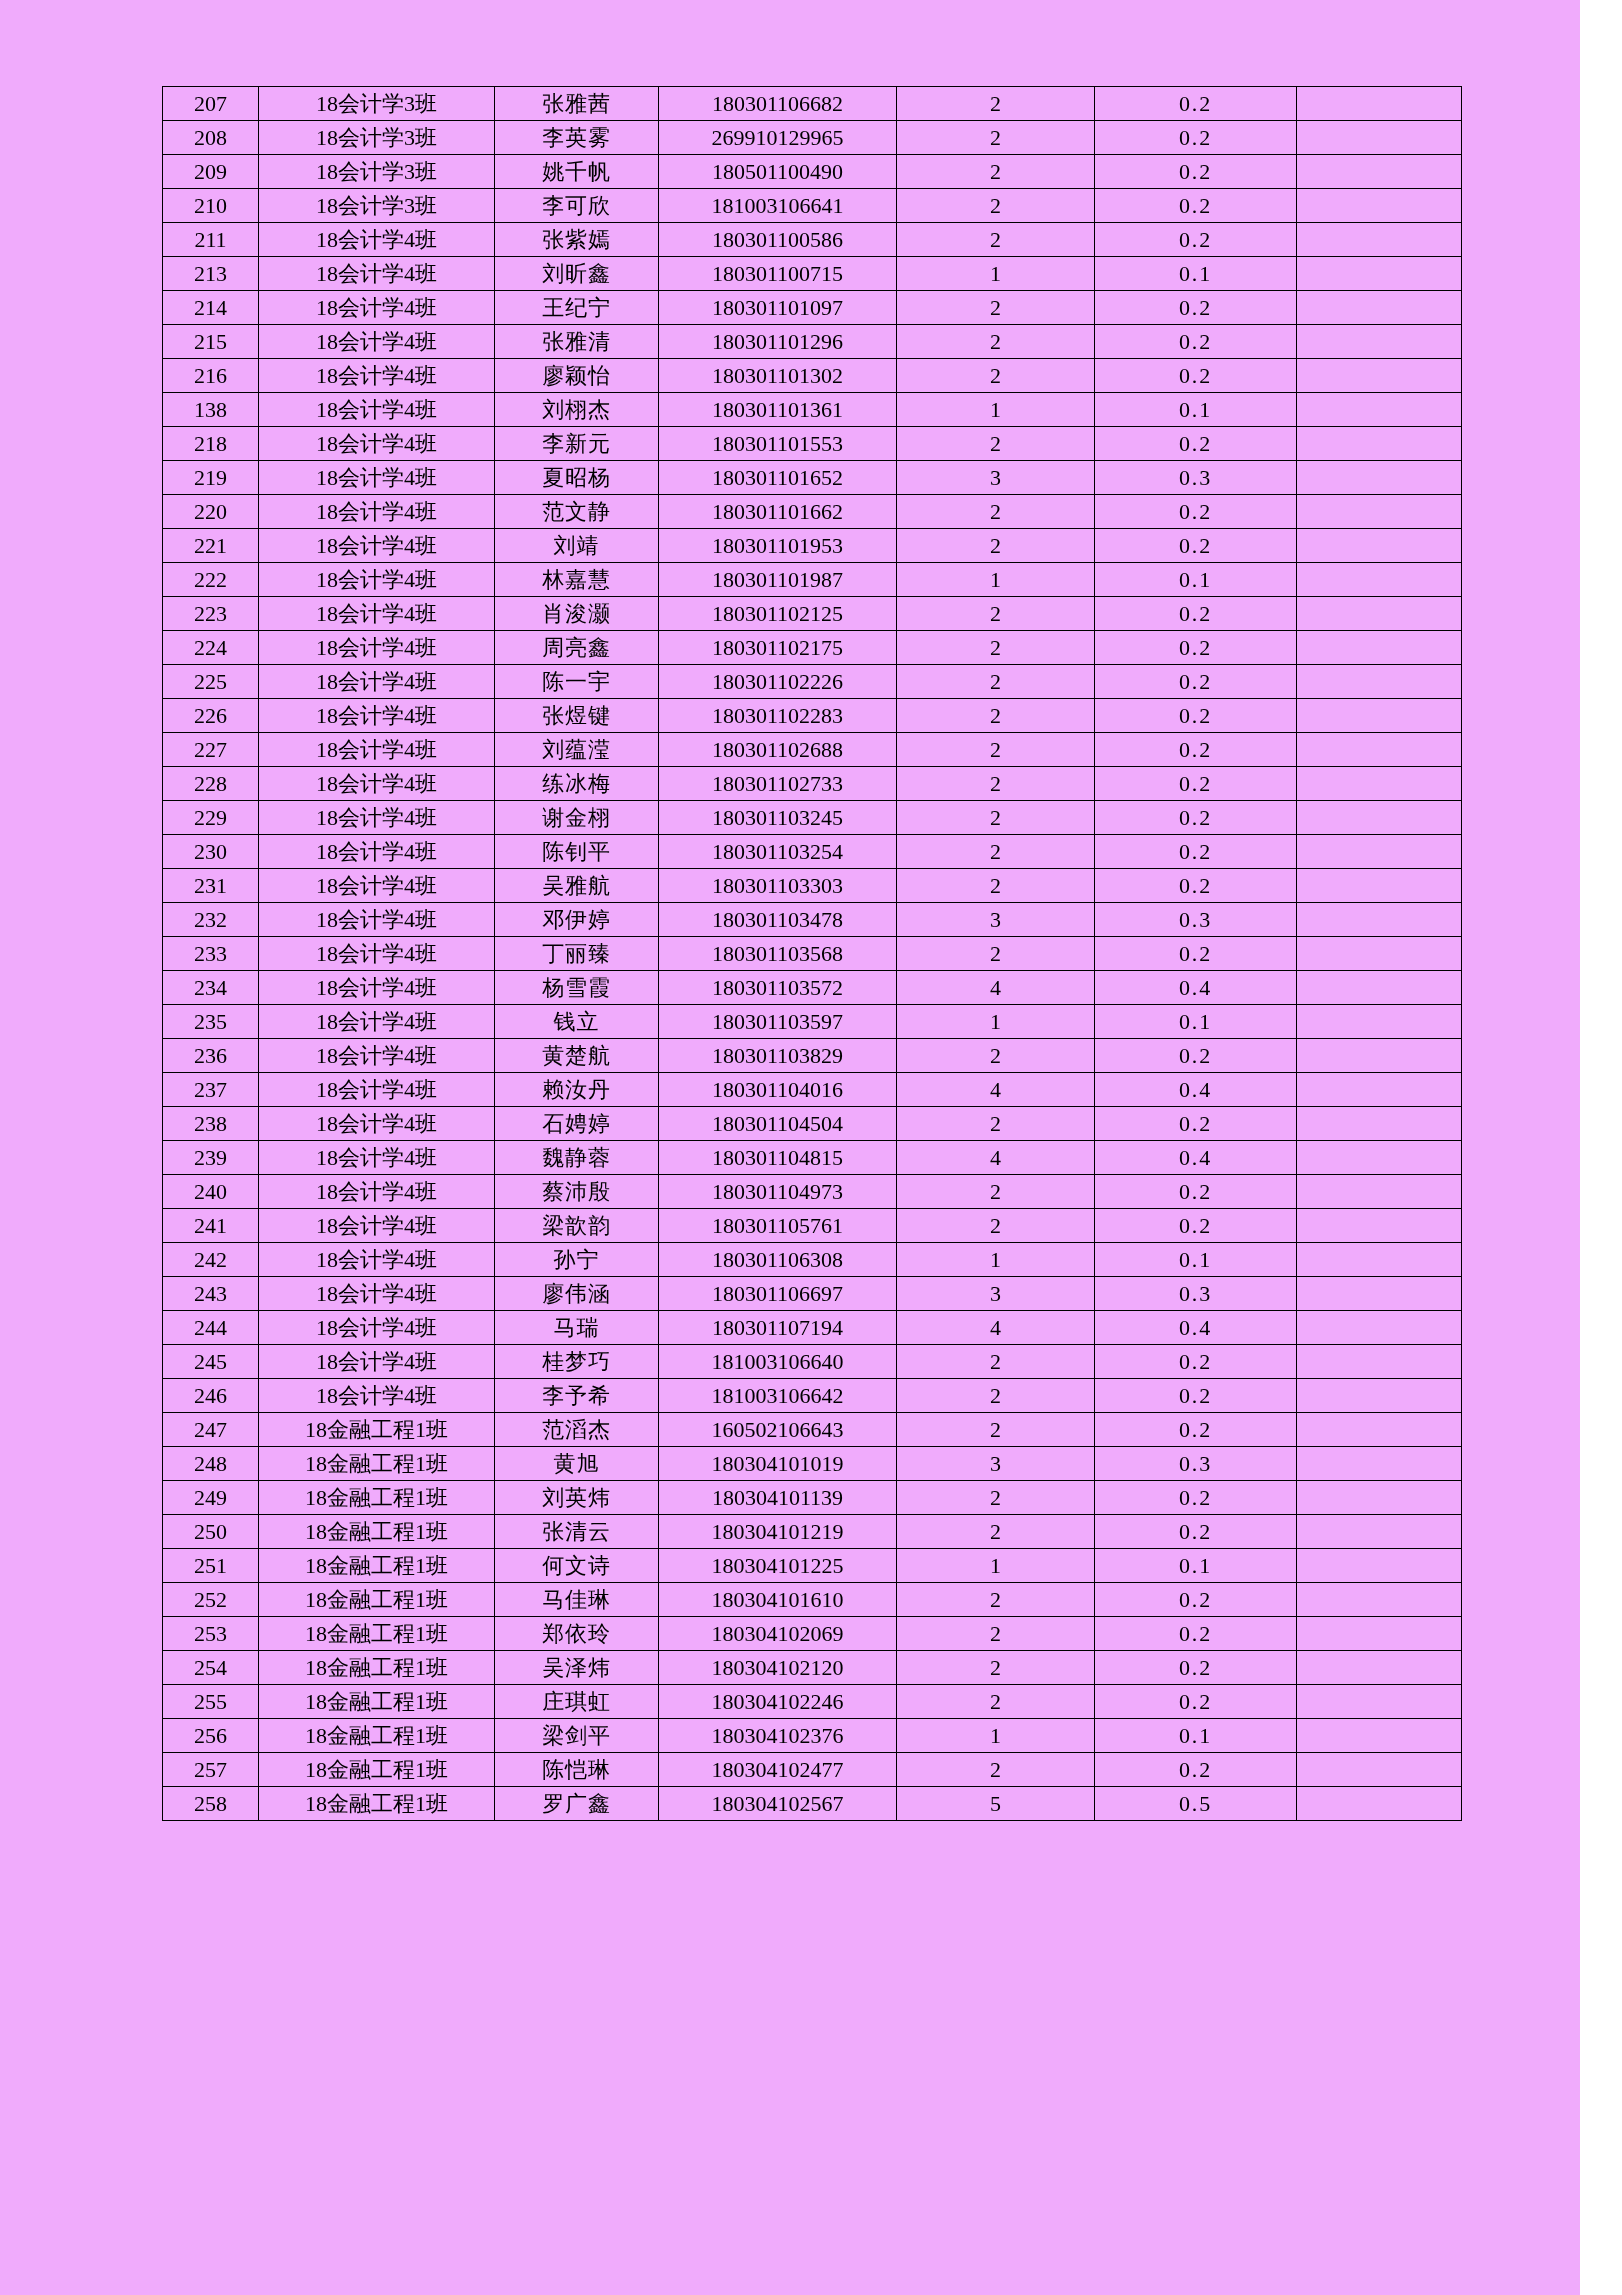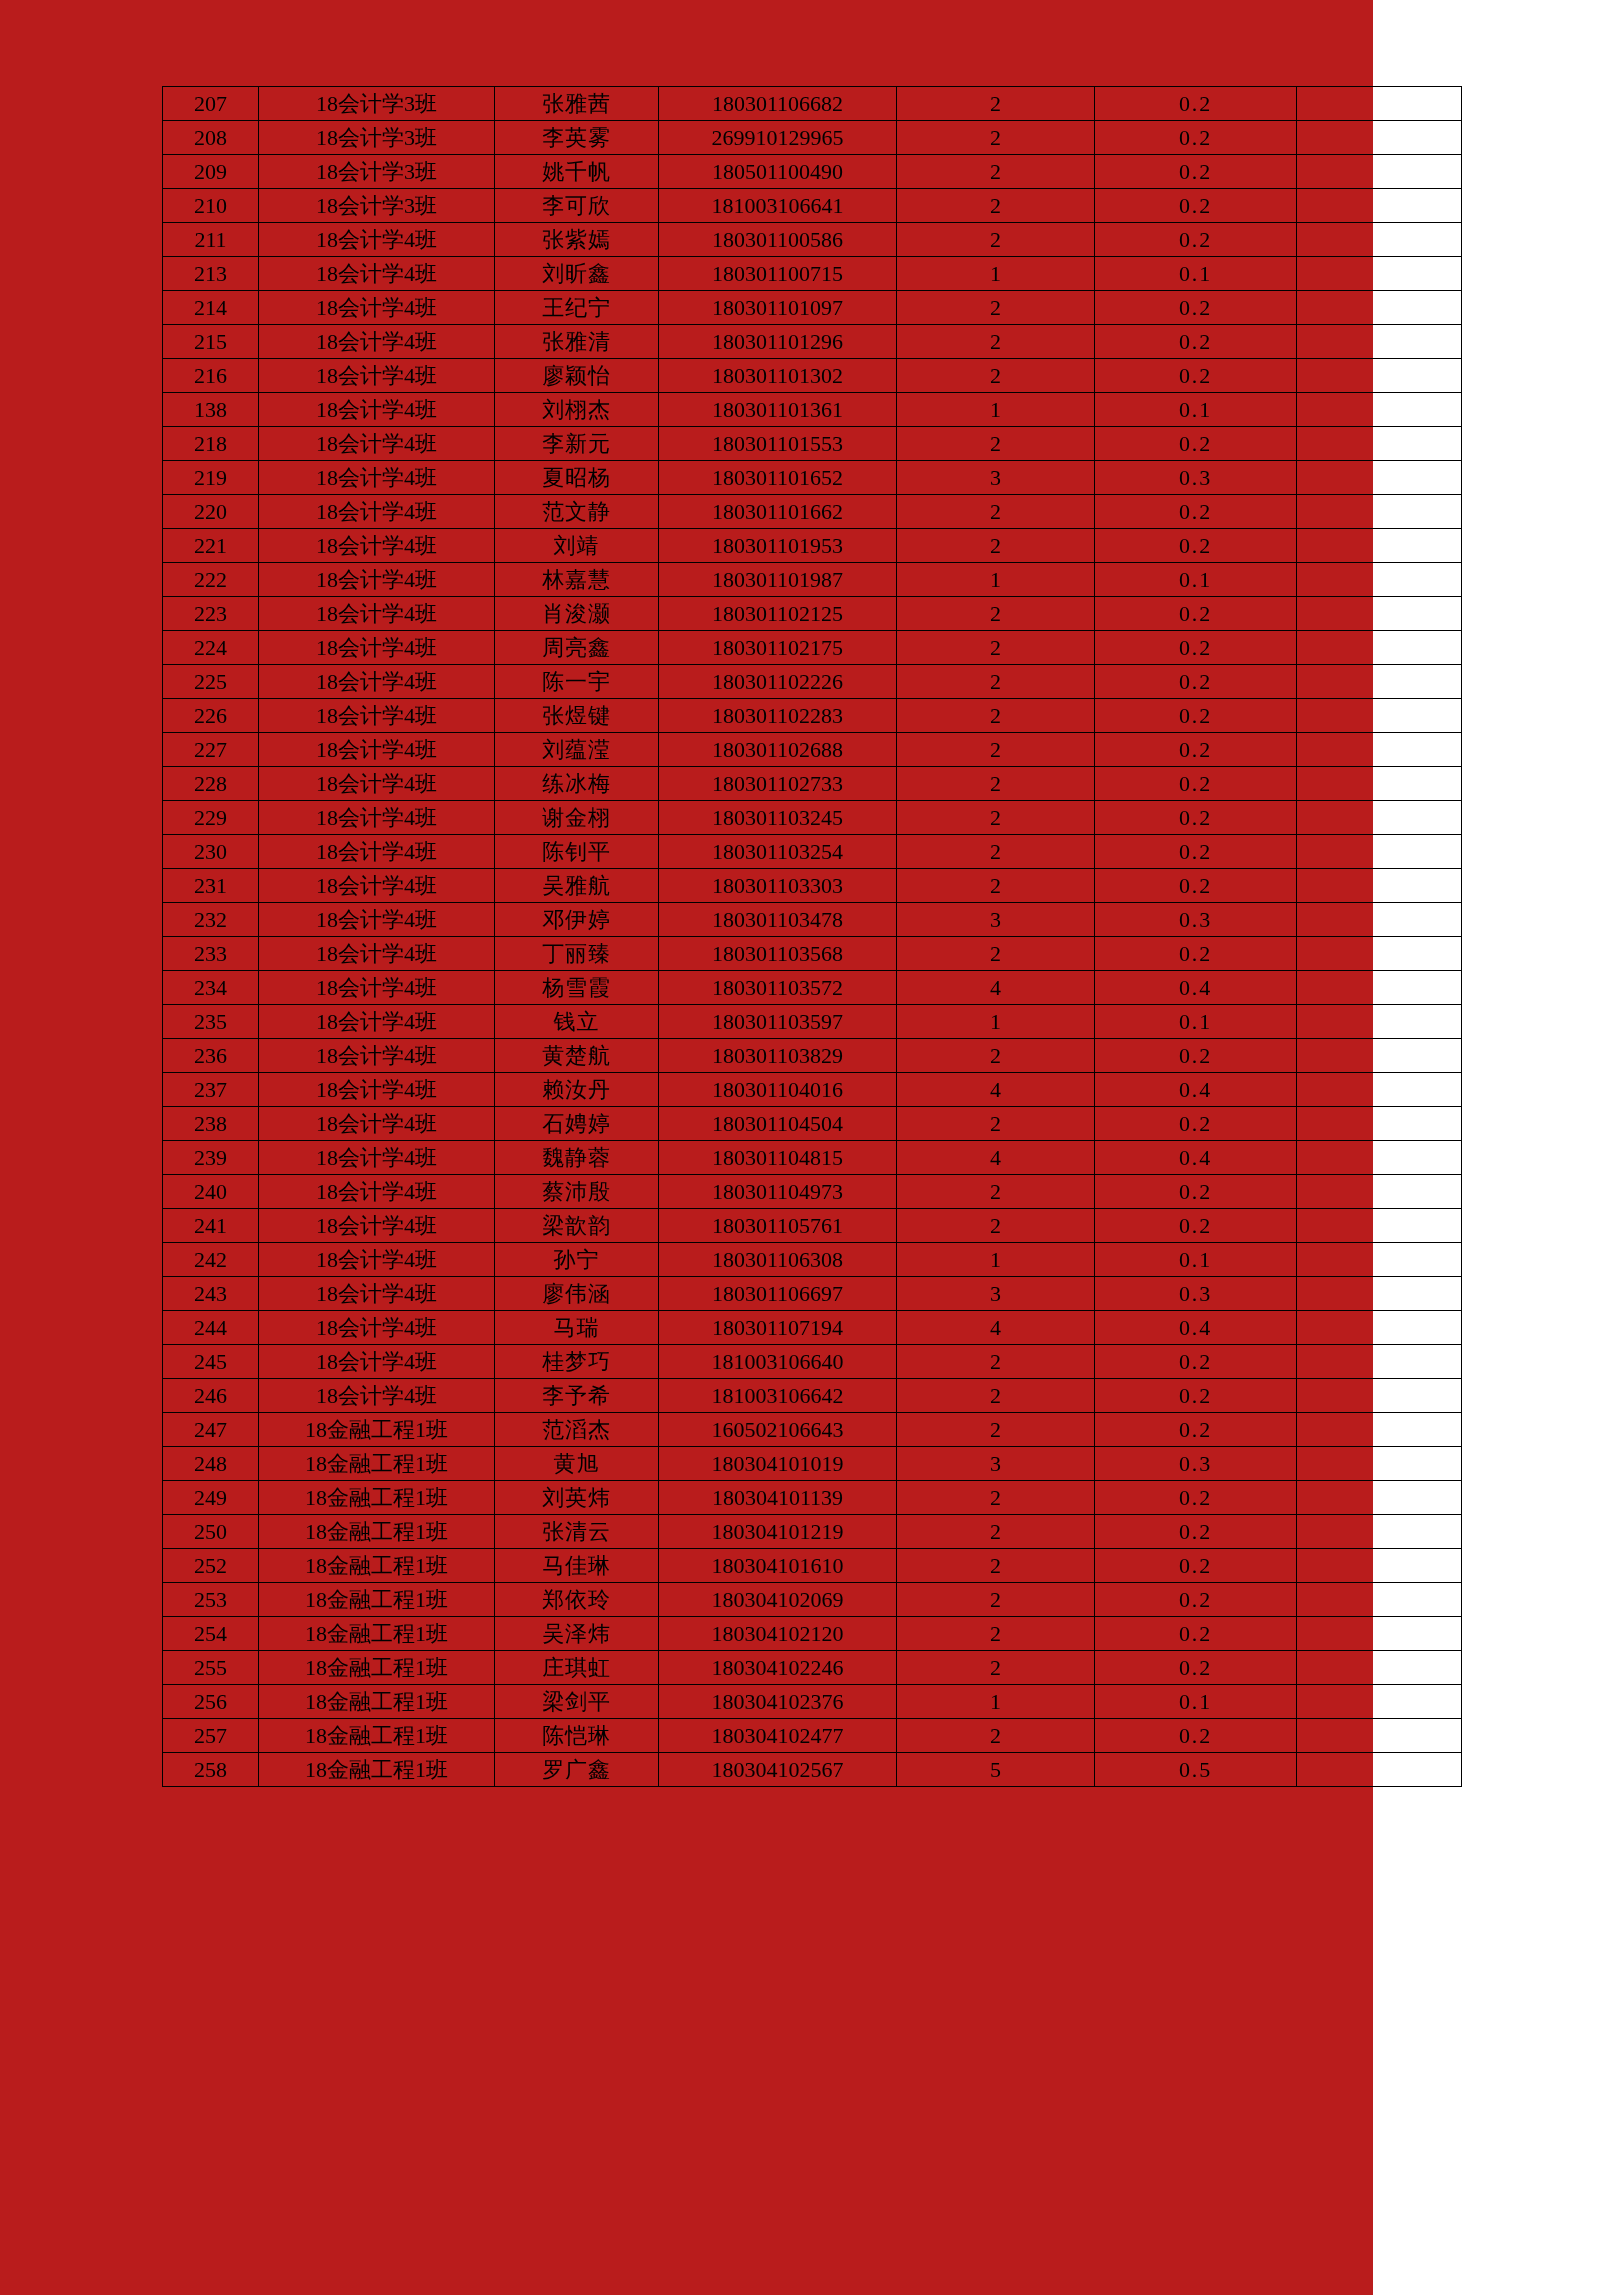--- a/index.html
+++ b/index.html
@@ -11,23 +11,23 @@
     width: 1623px;
     height: 2296px;
     font-family: "Liberation Serif", "DejaVu Serif", serif;
     color: #000000;
     position: relative;
   }
   .page {
     position: absolute;
     left: 0;
     top: 0;
-    width: 1373px;
+    width: 1580px;
     height: 2296px;
-    background: #b91c1c;
+    background: #f0abfc;
   }
   .table-wrap {
     position: absolute;
     left: 162px;
     top: 86px;
     width: 1300px;
   }
   table.grid {
     border-collapse: collapse;
     width: 1300px;
@@ -457,20 +457,29 @@
           <tr>
             <td class="idx">250</td>
             <td class="class">18金融工程1班</td>
             <td class="name">张清云</td>
             <td class="sid">180304101219</td>
             <td class="count">2</td>
             <td class="score">0.2</td>
             <td class="remark"></td>
           </tr>
           <tr>
+            <td class="idx">251</td>
+            <td class="class">18金融工程1班</td>
+            <td class="name">何文诗</td>
+            <td class="sid">180304101225</td>
+            <td class="count">1</td>
+            <td class="score">0.1</td>
+            <td class="remark"></td>
+          </tr>
+          <tr>
             <td class="idx">252</td>
             <td class="class">18金融工程1班</td>
             <td class="name">马佳琳</td>
             <td class="sid">180304101610</td>
             <td class="count">2</td>
             <td class="score">0.2</td>
             <td class="remark"></td>
           </tr>
           <tr>
             <td class="idx">253</td>

